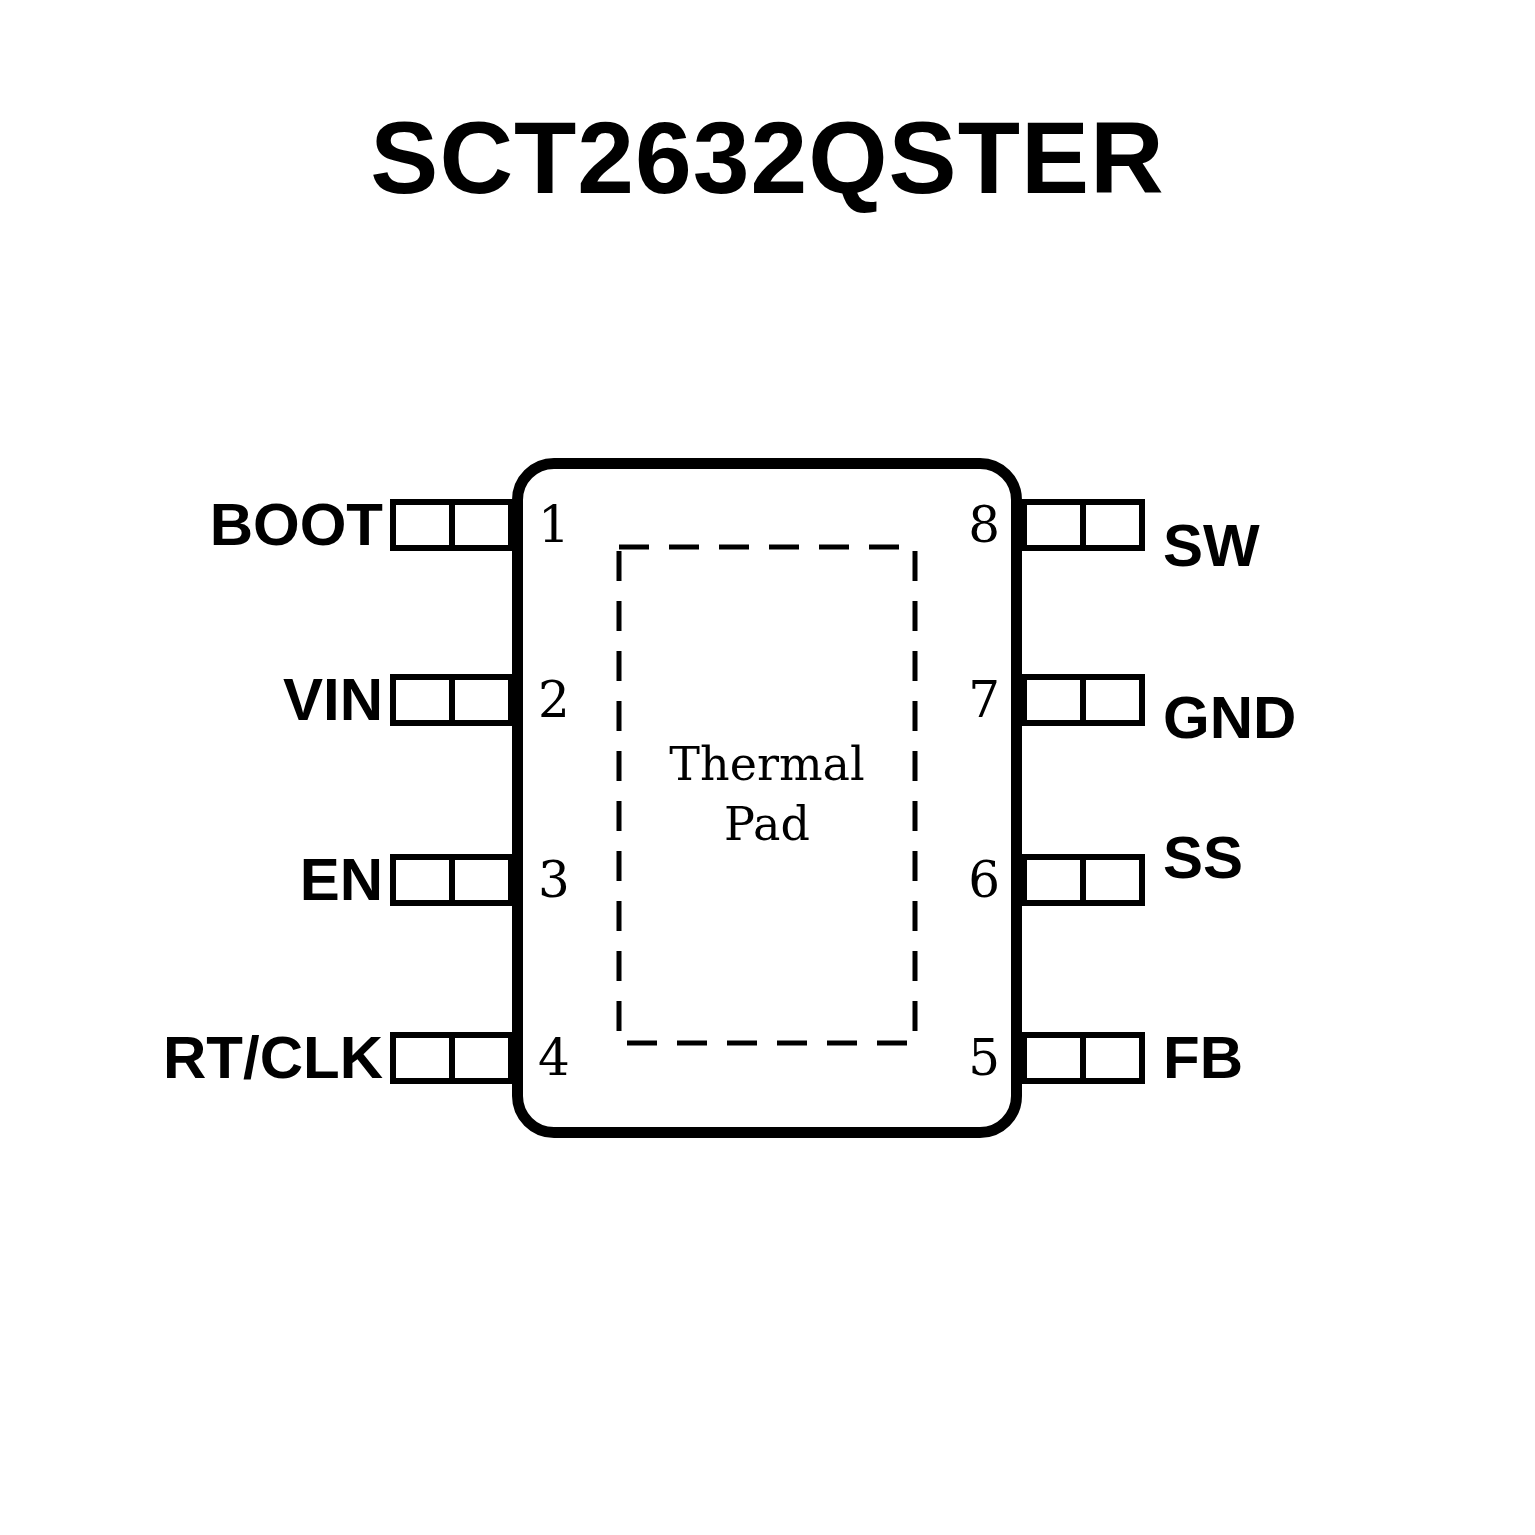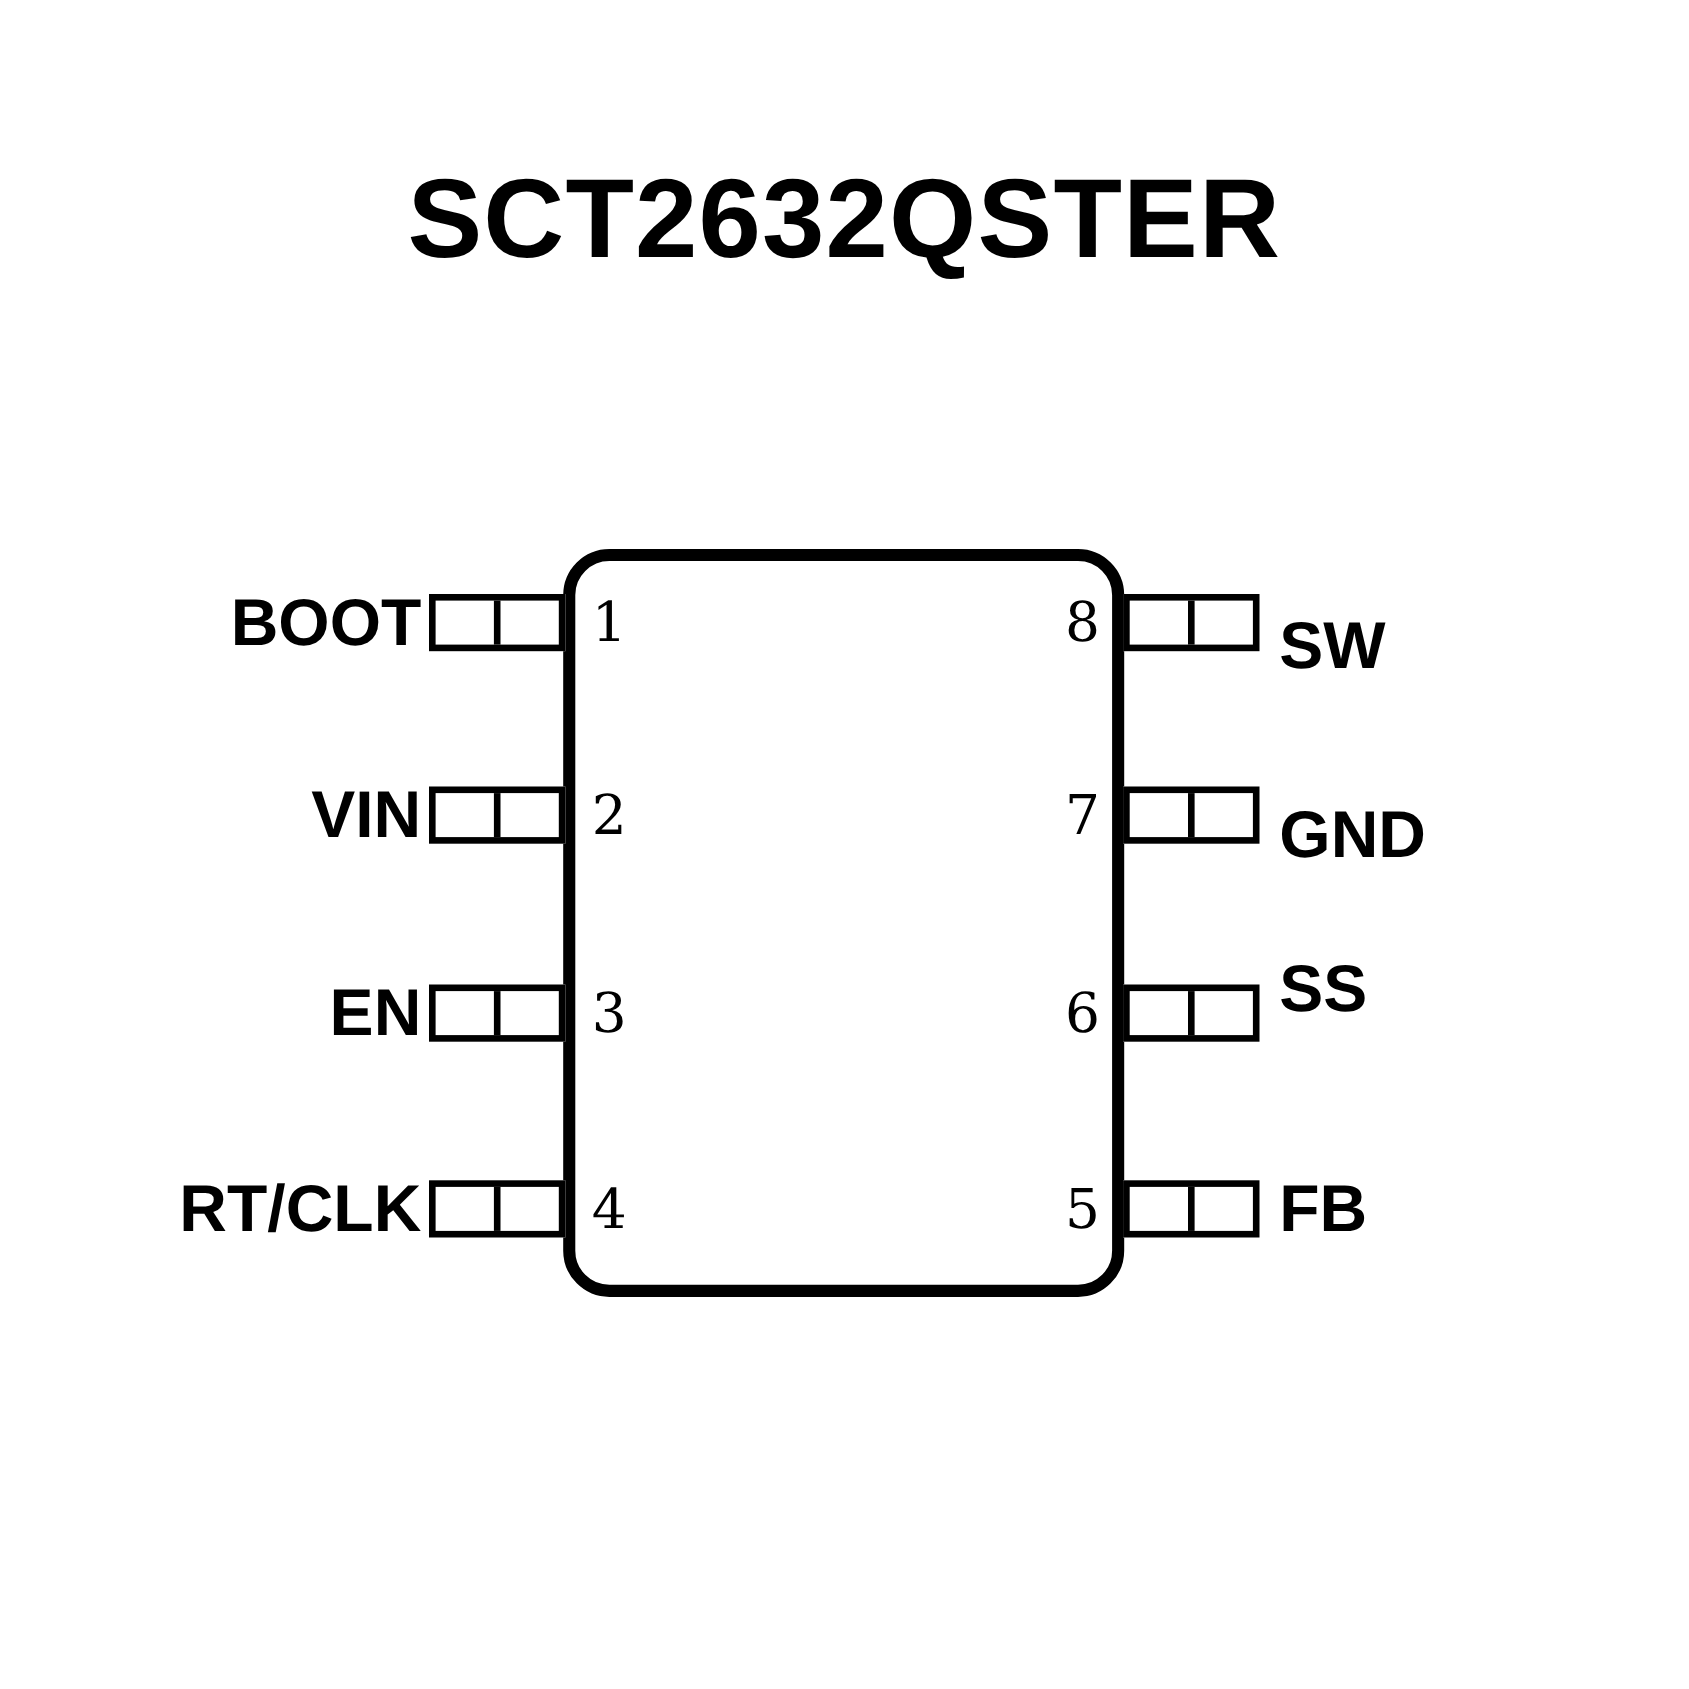--- a/index.html
+++ b/index.html
@@ -8,21 +8,20 @@
     background: #ffffff;
   }
   .canvas {
     position: relative;
     width: 1535px;
     height: 1146px;
     background: #ffffff;
     font-family: "Liberation Sans", sans-serif;
     color: #000000;
     overflow: hidden;
-    margin-top: 41px;
   }
 
   
   .title {
     position: absolute;
     top: 100px;
     left: 0;
     width: 100%;
     text-align: center;
     font-size: 102px;
@@ -111,20 +110,29 @@
 </style>
 </head>
 <body>
 
 <div class="canvas">
 
   <div class="title">SCT2632QSTER</div>
 
   <div class="chip-body"></div>
 
+  <div class="thermal-pad">
+    <svg viewBox="0 0 302 502">
+      <rect x="3" y="3" width="296" height="496" fill="none" stroke="#000000" stroke-width="5" stroke-dasharray="30 20"></rect>
+    </svg>
+    <div class="tp-text">
+      <div>Thermal</div>
+      <div>Pad</div>
+    </div>
+  </div>
 
   <div class="pin-label left" style="top:495px;">BOOT</div>
   <div class="pin-pad left" style="top:499px;">
       <div class="cell"></div>
       <div class="cell"></div>
     </div>
   <div class="pin-number left" style="top:495px;">1</div>
 
   <div class="pin-label left" style="top:670px;">VIN</div>
   <div class="pin-pad left" style="top:674px;">

